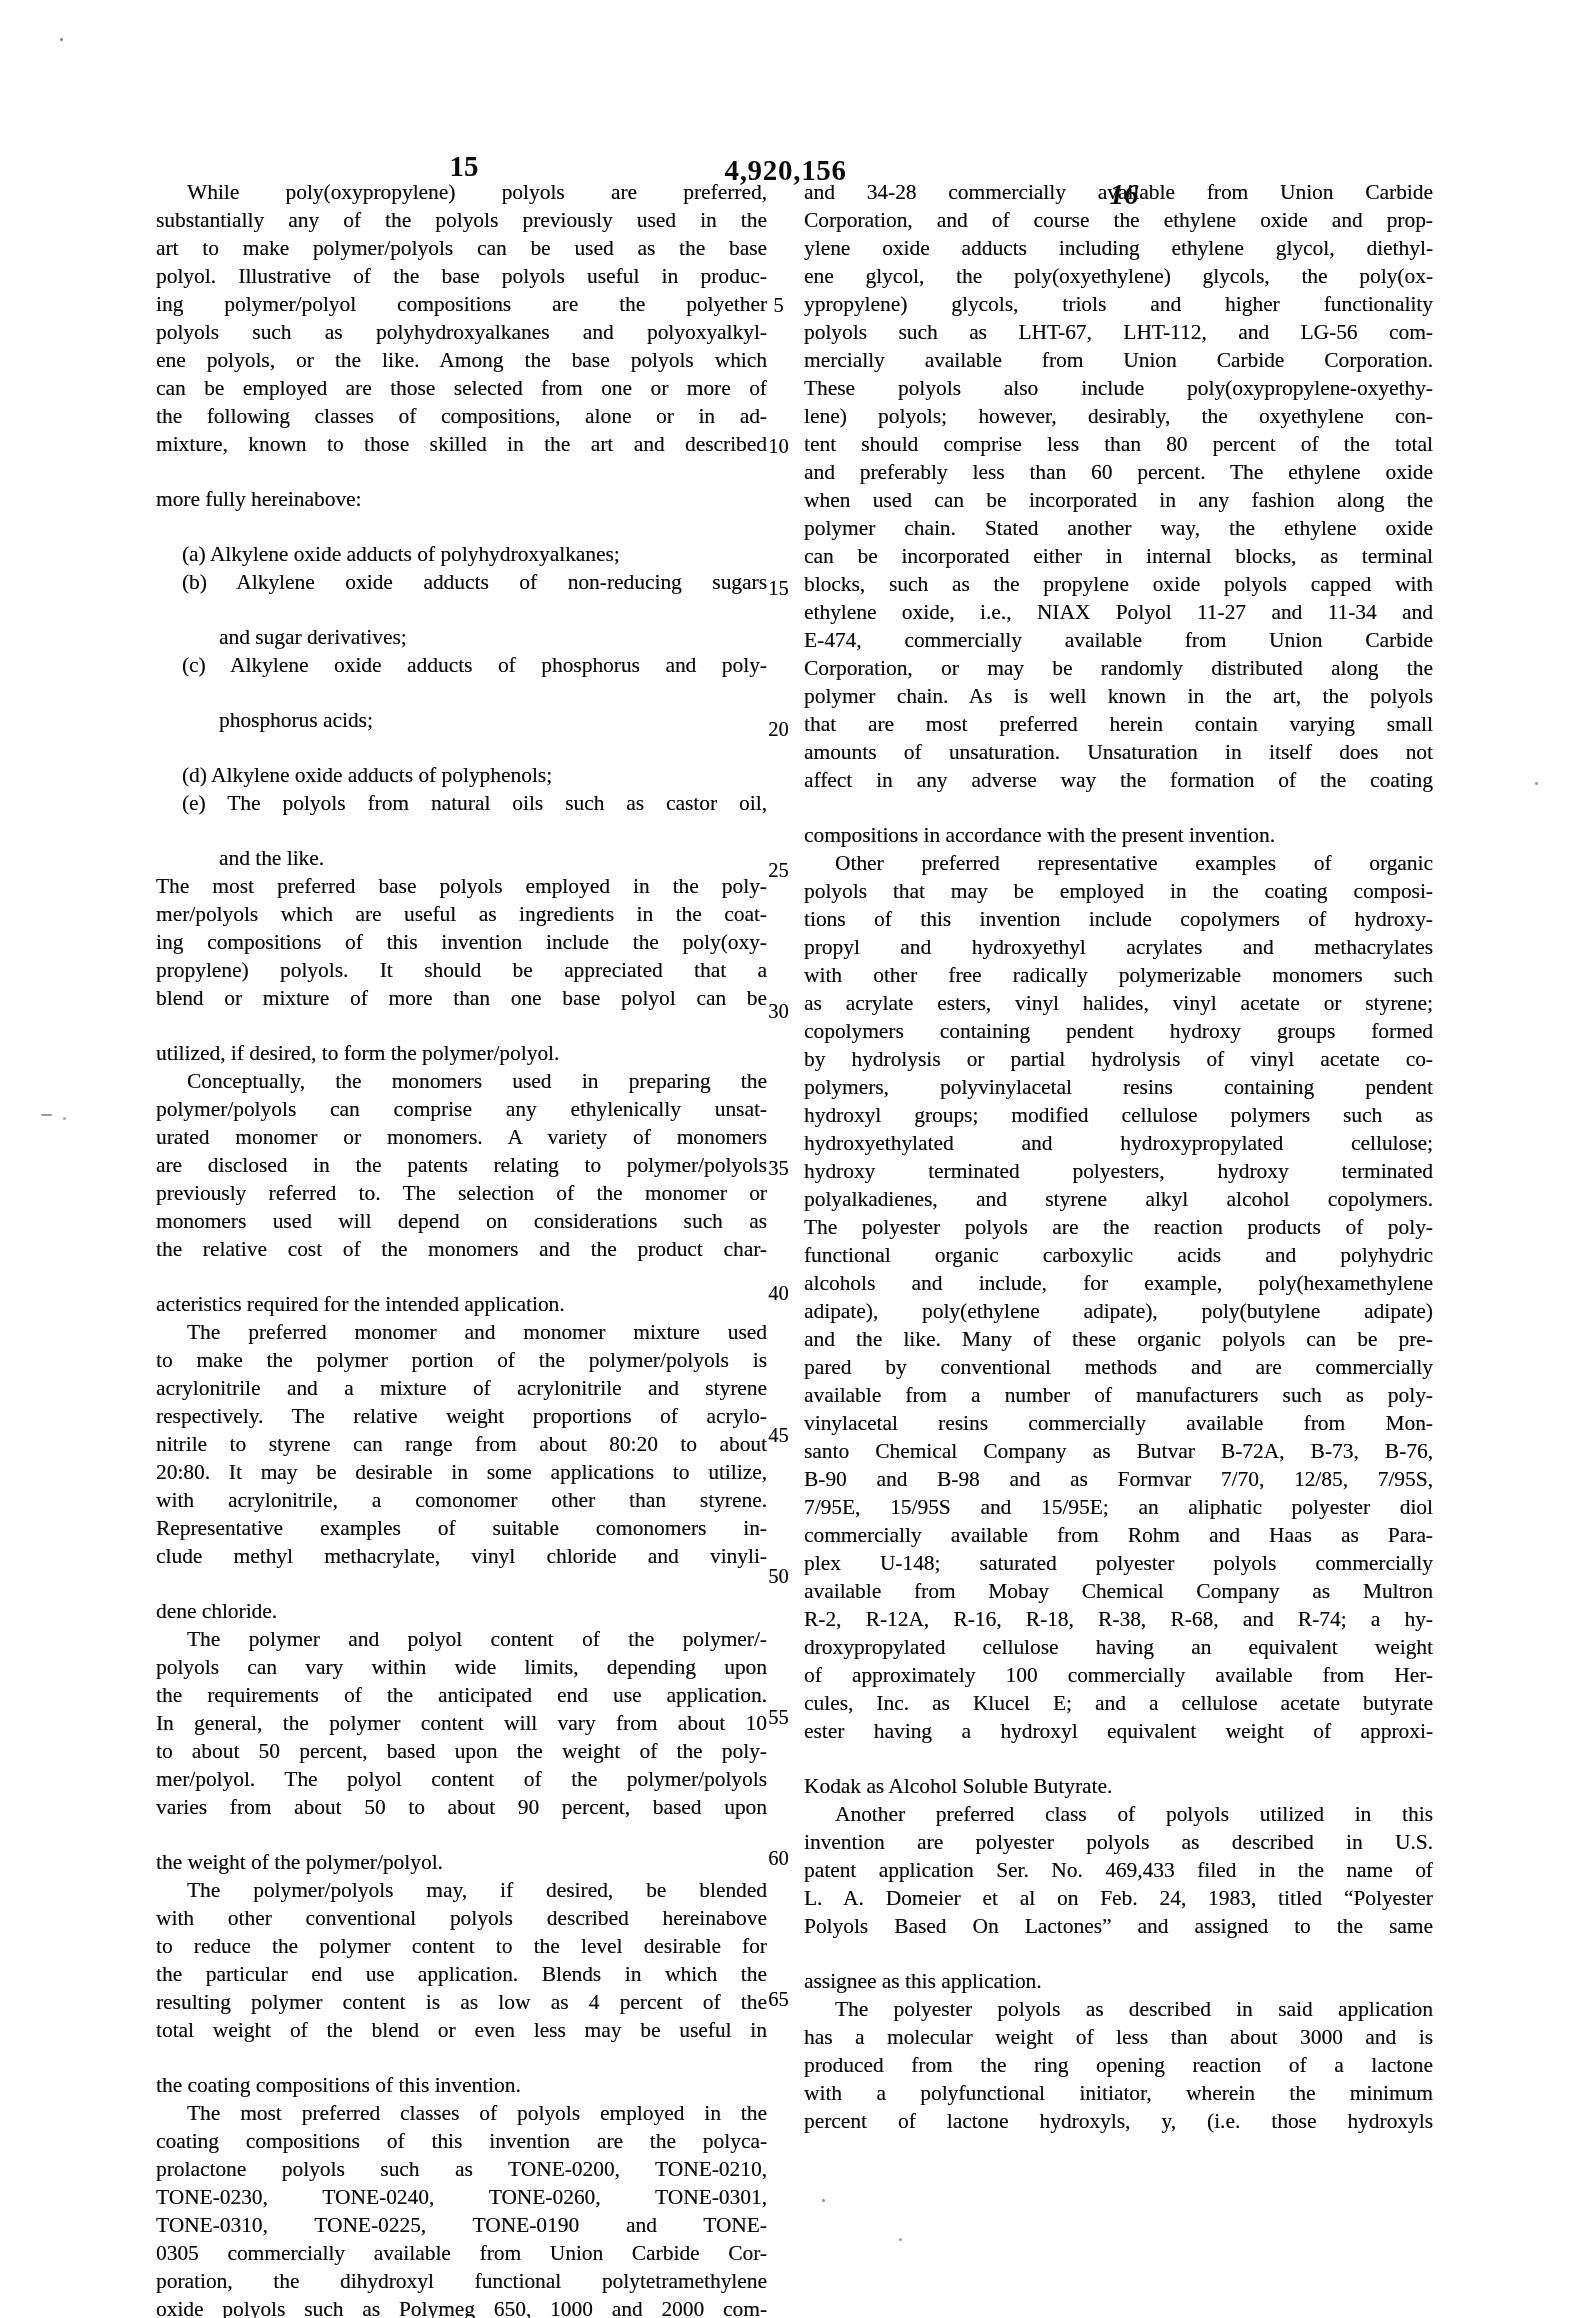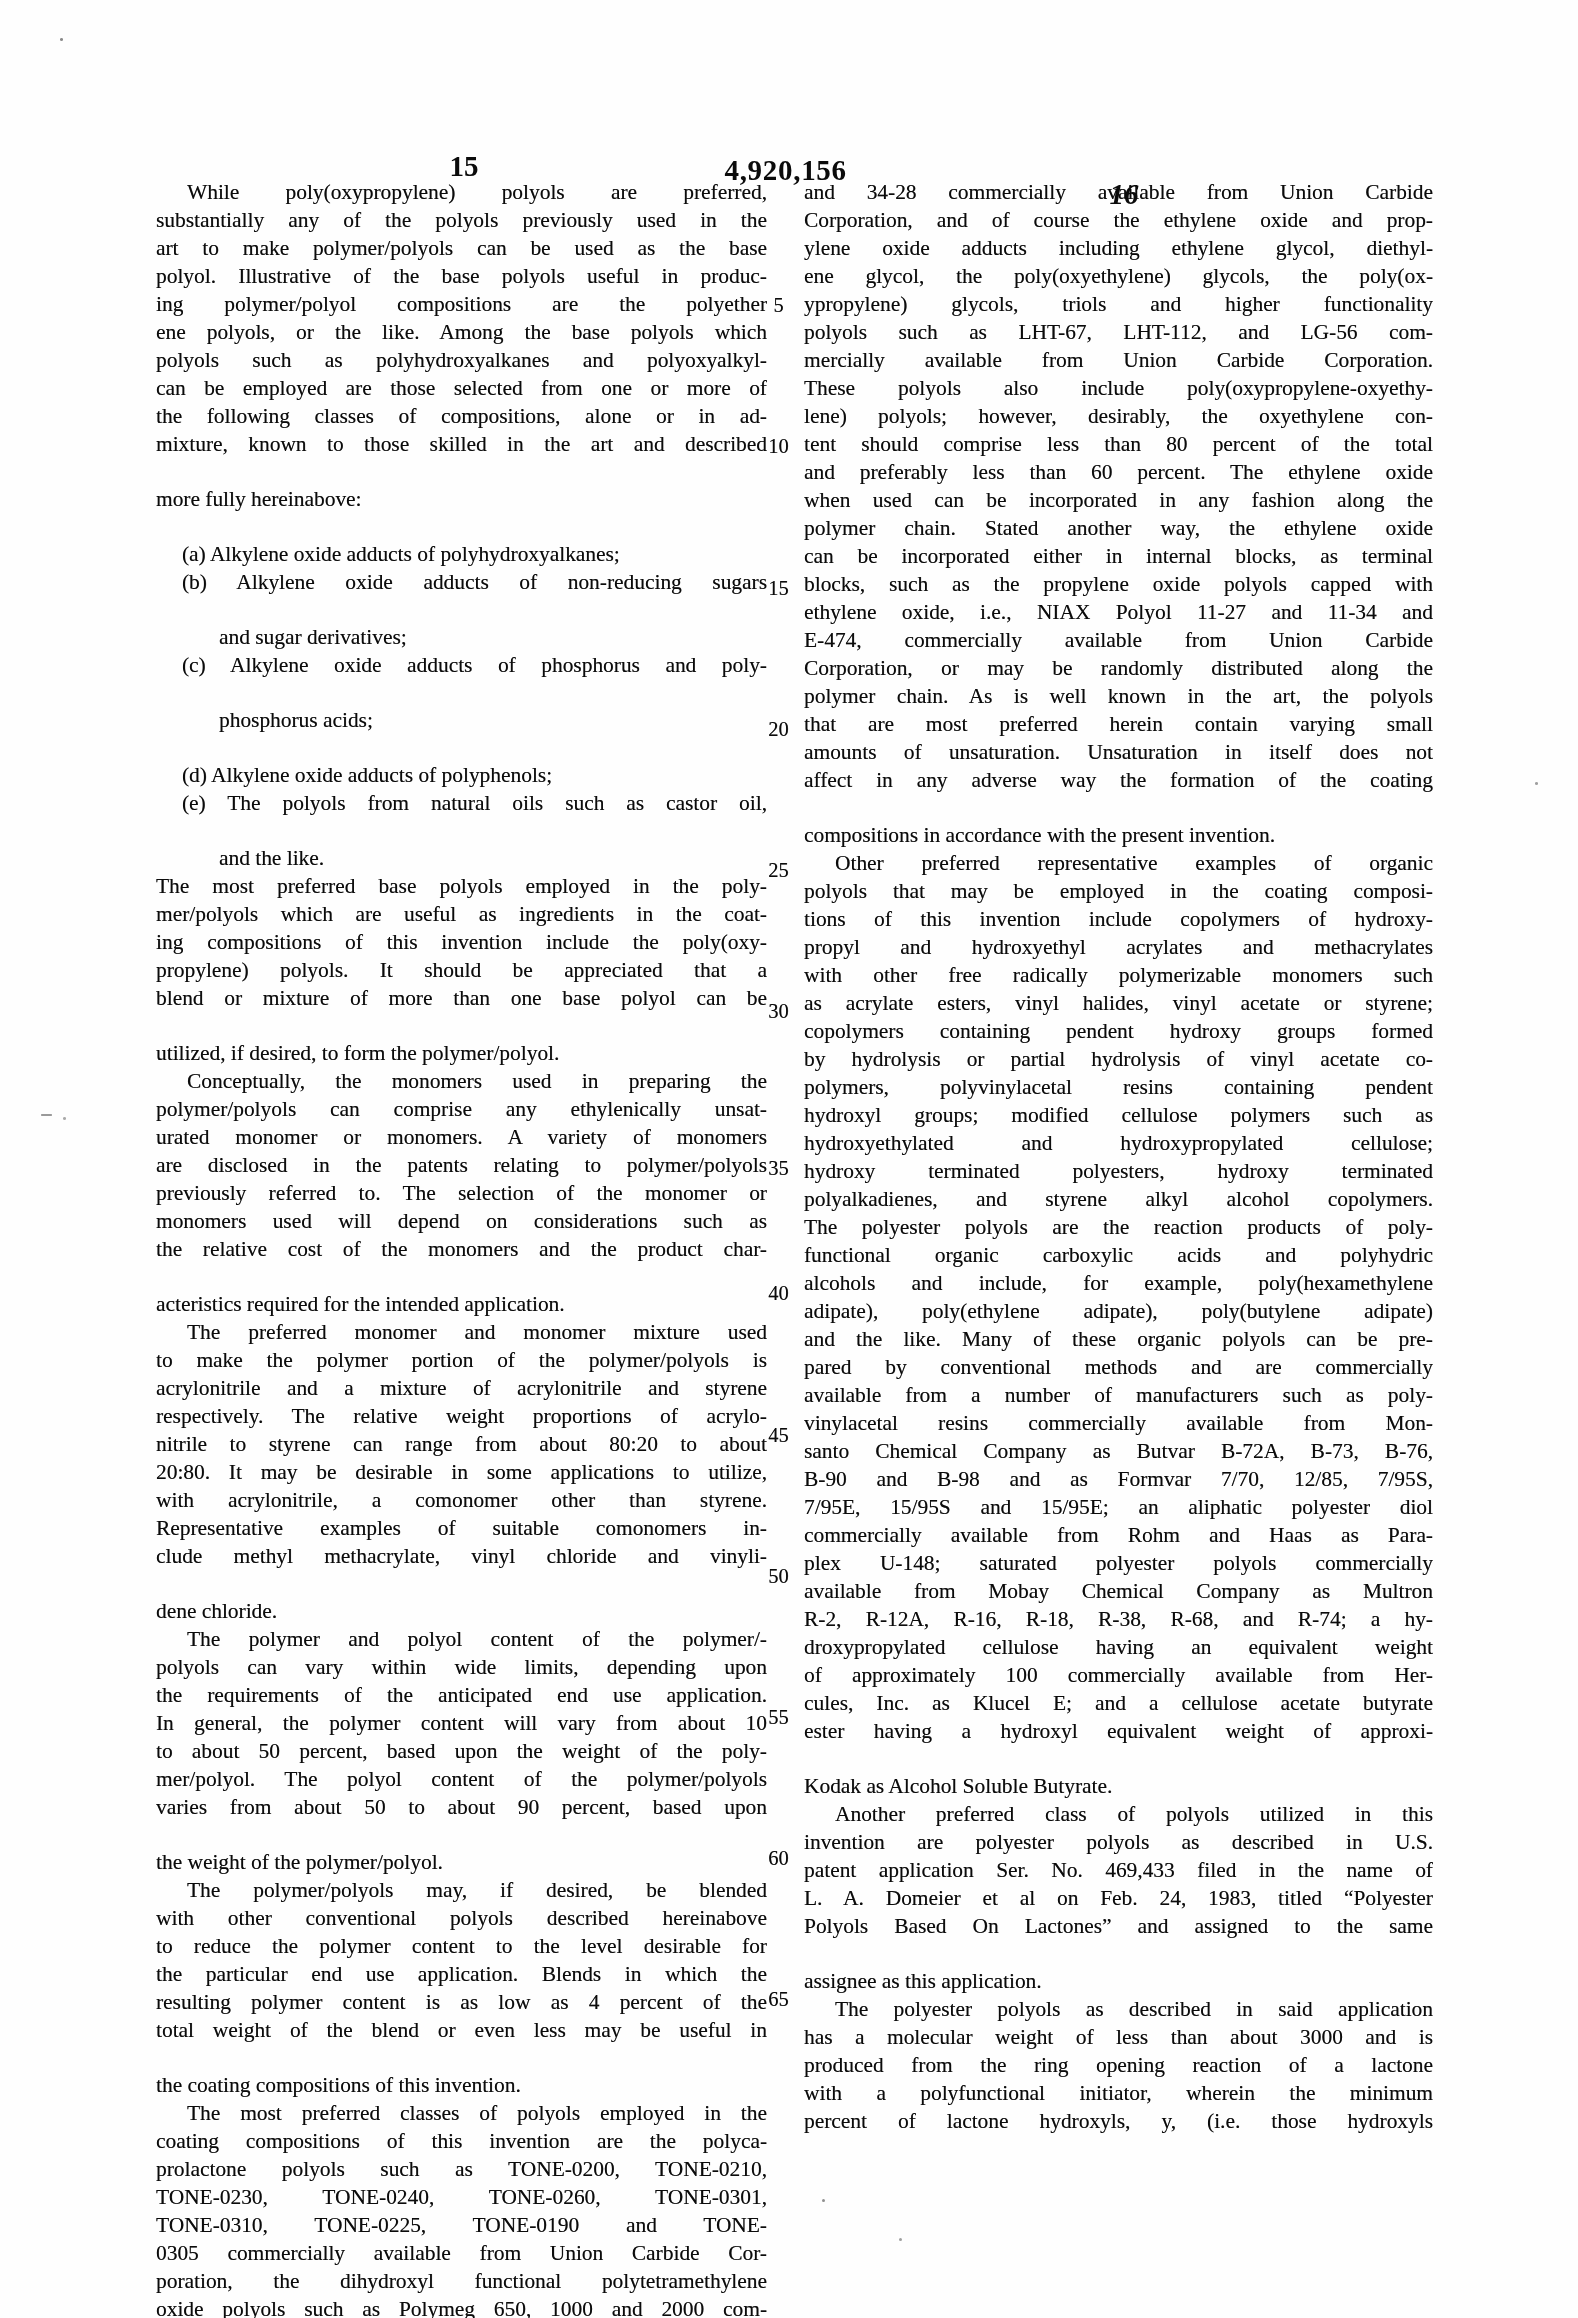--- a/index.html
+++ b/index.html
@@ -74,22 +74,22 @@
   <div class="patent-number">4,920,156</div>
   <div class="col-num col-num-left">15</div>
   <div class="col-num col-num-right">16</div>
 
   <div class="column left" id="left-col">
       <div class="tline i1">While poly(oxypropylene) polyols are preferred,</div>
       <div class="tline i0">substantially any of the polyols previously used in the</div>
       <div class="tline i0">art to make polymer/polyols can be used as the base</div>
       <div class="tline i0">polyol. Illustrative of the base polyols useful in produc-</div>
       <div class="tline i0">ing polymer/polyol compositions are the polyether</div>
+      <div class="tline i0">polyols such as polyhydroxyalkanes and polyoxyalkyl-</div>
       <div class="tline i0">ene polyols, or the like. Among the base polyols which</div>
-      <div class="tline i0">polyols such as polyhydroxyalkanes and polyoxyalkyl-</div>
       <div class="tline i0">can be employed are those selected from one or more of</div>
       <div class="tline i0">the following classes of compositions, alone or in ad-</div>
       <div class="tline i0">mixture, known to those skilled in the art and described</div>
       <div class="tline i0 last">more fully hereinabove:</div>
       <div class="tline i2 last">(a) Alkylene oxide adducts of polyhydroxyalkanes;</div>
       <div class="tline i2">(b) Alkylene oxide adducts of non-reducing sugars</div>
       <div class="tline i3 last">and sugar derivatives;</div>
       <div class="tline i2">(c) Alkylene oxide adducts of phosphorus and poly-</div>
       <div class="tline i3 last">phosphorus acids;</div>
       <div class="tline i2 last">(d) Alkylene oxide adducts of polyphenols;</div>

